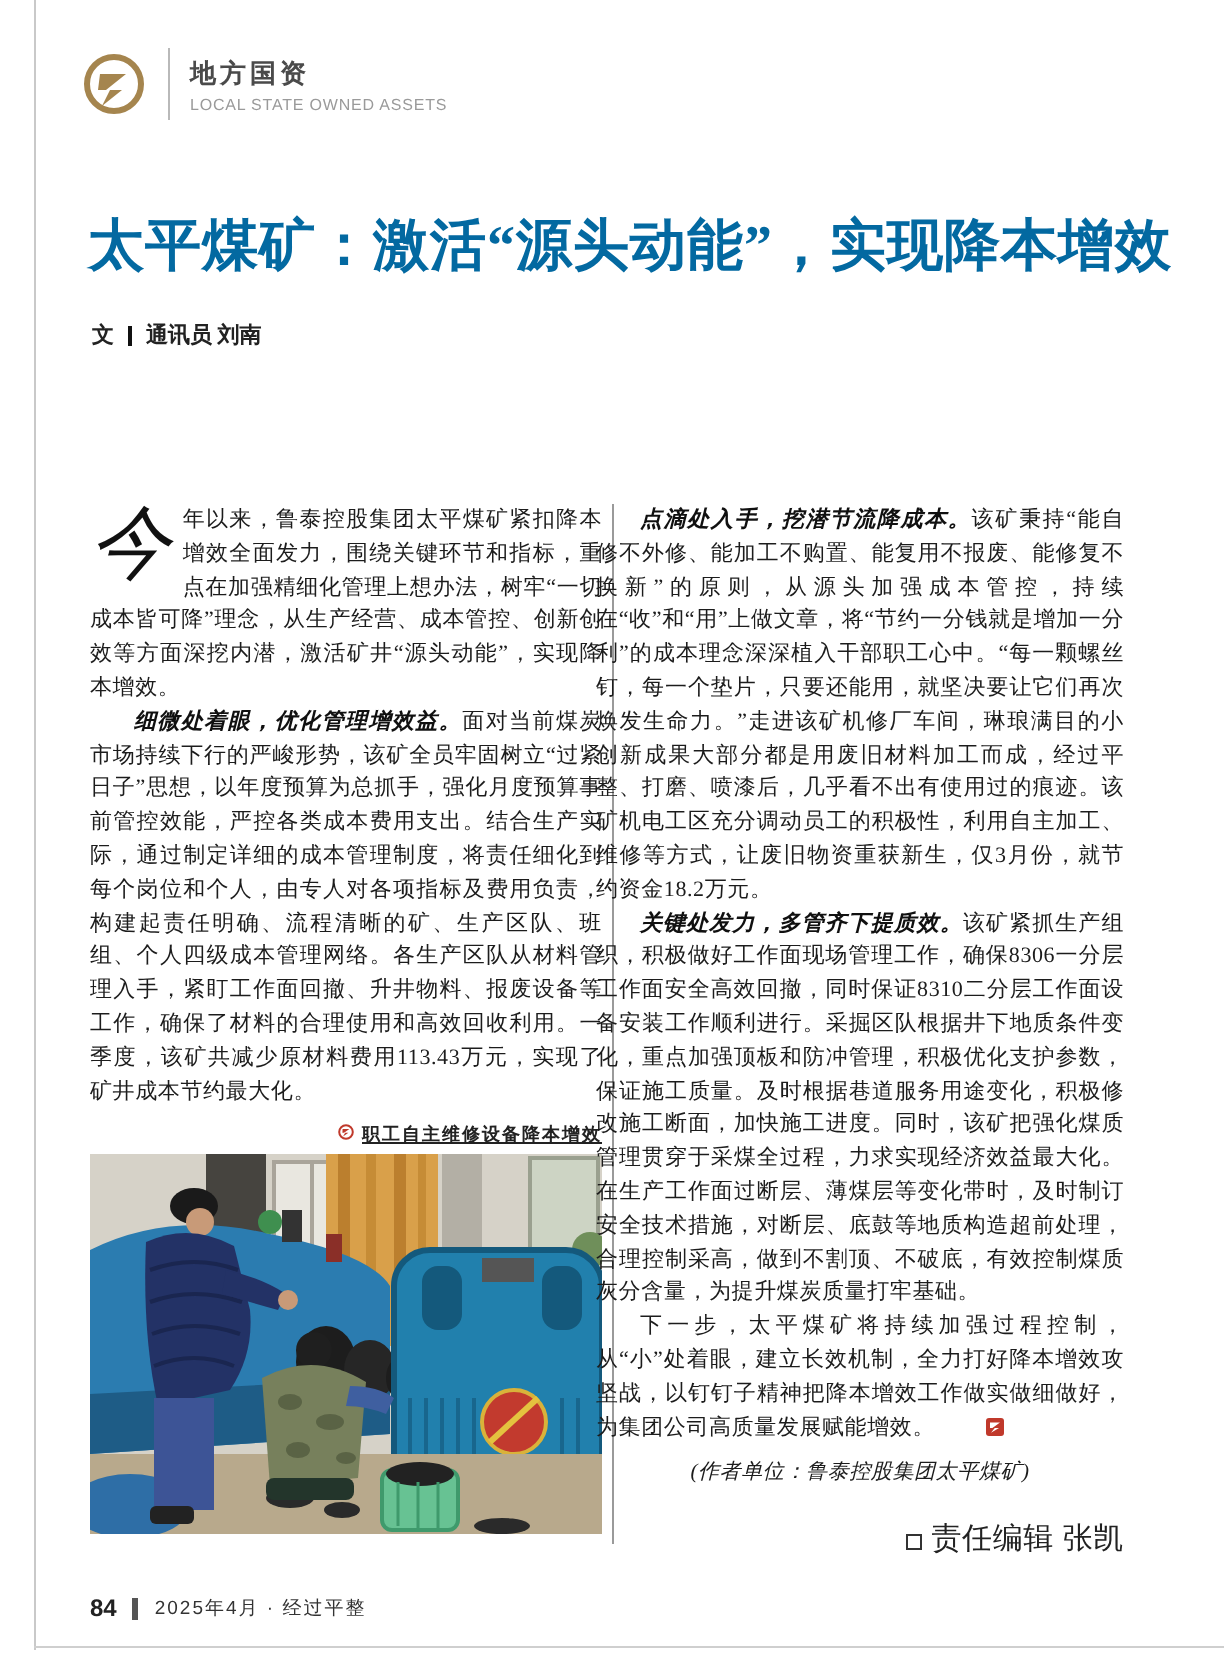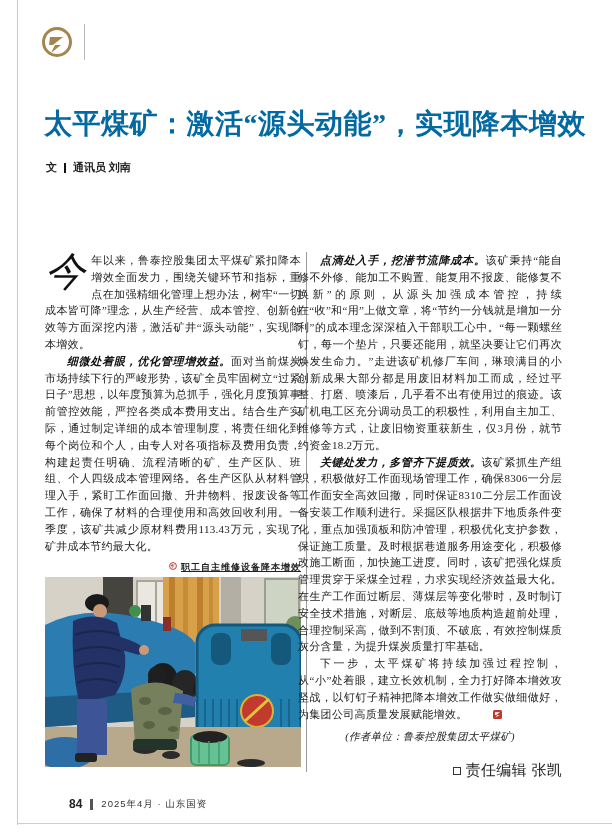--- a/index.html
+++ b/index.html
@@ -50,39 +50,43 @@
   
   .endmark { display:inline-block; vertical-align:-1px; margin-left:3px; }
   .author-unit { margin-top:6px; text-align:center; font-style:italic; font-size:10.5px; color:#1c1c1c; }
   .editor-line { margin-top:16px; text-align:right; font-family:"Liberation Sans","DejaVu Sans",sans-serif;
                  font-size:15px; color:#222; display:flex; justify-content:flex-end; align-items:center; gap:5px; }
   .editor-box { display:inline-block; width:8px; height:8px; border:1px solid #333; background:#fff; }
 
   
   .footer { position:absolute; left:45px; top:797px; display:flex; align-items:center;
             font-family:"Liberation Sans","DejaVu Sans",sans-serif; color:#333; }
-  .footer-page { font-size:12px; font-weight:bold; color:#222;margin-left:24px; }
+  .footer-page { font-size:12px; font-weight:bold; color:#222; }
   .footer-sep { display:inline-block; width:3px; height:11px; background:#555; margin:0 8px; }
   .footer-issue { font-size:9.5px; letter-spacing:1px; color:#333; }
 </style>
 </head>
 <body>
 
 <div class="page">
   <div class="scan-edge-left"></div>
   <div class="scan-edge-bottom"></div>
 
   <div class="header">
     <div class="logo-wrap">
       <svg width="34" height="34" viewBox="0 0 34 34">
         <circle cx="17" cy="17" r="13.5" fill="none" stroke="#a5854e" stroke-width="3"></circle>
         <path d="M10 12 L23 12 L13 20 L21 20 L11 28 L15 20 L9 20 Z" fill="#a5854e"></path>
       </svg>
     </div>
     <div class="header-divider"></div>
+    <div>
+      <div class="brand-cn">地方国资</div>
+      <div class="brand-en">LOCAL STATE OWNED ASSETS</div>
+    </div>
   </div>
 
   <h1 class="title">太平煤矿：激活“源头动能”，实现降本增效</h1>
   <div class="byline">
     <span>文</span>
     <span class="byline-sep"></span>
     <span>通讯员 刘南</span>
   </div>
 
   <div class="col-divider"></div>
@@ -204,15 +208,15 @@
     <div class="author-unit">(作者单位：鲁泰控股集团太平煤矿)</div>
     <div class="editor-line">
       <span class="editor-box"></span>
       <span>责任编辑 张凯</span>
     </div>
   </div>
 
   <div class="footer">
     <span class="footer-page">84</span>
     <span class="footer-sep"></span>
-    <span class="footer-issue">2025年4月 · 山东国资</span>
+    <span class="footer-issue">2025年4月 · 经过平整</span>
   </div>
 </div>
 
 </body></html>

